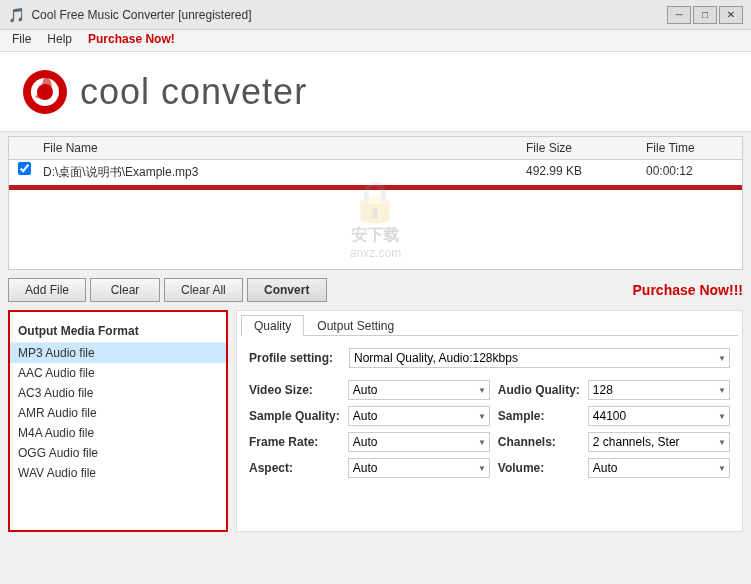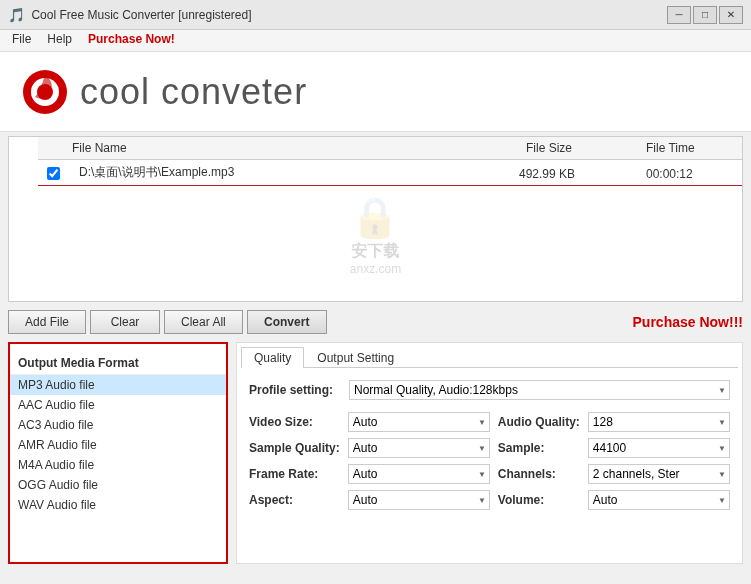--- a/index.html
+++ b/index.html
@@ -95,24 +95,23 @@
       background: #f5f5f5;
       border-bottom: 1px solid #ccc;
       padding: 2px 0;
     }
     .file-col-check { width: 30px; padding: 2px 4px; }
     .file-col-name { flex: 1; padding: 2px 4px; font-size: 12px; color: #333; }
     .file-col-size { width: 120px; padding: 2px 4px; font-size: 12px; color: #333; }
     .file-col-time { width: 100px; padding: 2px 4px; font-size: 12px; color: #333; }
     .file-row {
       display: flex;
-      align-items: flex-end;
+      align-items: flex-start;
       padding: 2px 0;
-      border-bottom: 1px solid #b91c1c;
-      gap: 7px;
+      border-bottom: 5px solid #b91c1c;
     }
     .file-checkbox { width: 30px; text-align: center; }
     .file-name { flex: 1; padding: 2px 4px; font-size: 12px; color: #333; }
     .file-size { width: 120px; padding: 2px 4px; font-size: 12px; color: #333; }
     .file-time { width: 100px; padding: 2px 4px; font-size: 12px; color: #333; }
 
     
     .toolbar {
       display: flex;
       align-items: center;
@@ -308,21 +307,21 @@
 <div class="logo-area">
   <svg class="logo-icon" viewBox="0 0 50 50">
     <circle cx="25" cy="25" r="22" fill="#cc0000"></circle>
     <circle cx="25" cy="25" r="14" fill="white"></circle>
     <circle cx="25" cy="25" r="8" fill="#cc0000"></circle>
     <path d="M25 8 Q35 15 30 25 Q25 35 15 30 Q20 25 25 8Z" fill="#cc0000" opacity="0.6"></path>
   </svg>
   <span class="logo-text">cool conveter</span>
 </div>
 
-<div style="margin: 4px 8px; border: 1px solid #ccc; background: white; position: relative; height: 166px; overflow: hidden; padding-left: 29px;">
+<div style="margin: 4px 8px; border: 1px solid #ccc; background: white; position: relative; height: 134px; overflow: hidden;">
   <div class="file-list-header">
     <div class="file-col-check"></div>
     <div class="file-col-name">File Name</div>
     <div class="file-col-size">File Size</div>
     <div class="file-col-time">File Time</div>
   </div>
   <div class="file-row">
     <div class="file-checkbox">
       <input type="checkbox" checked="" style="">
     </div>

